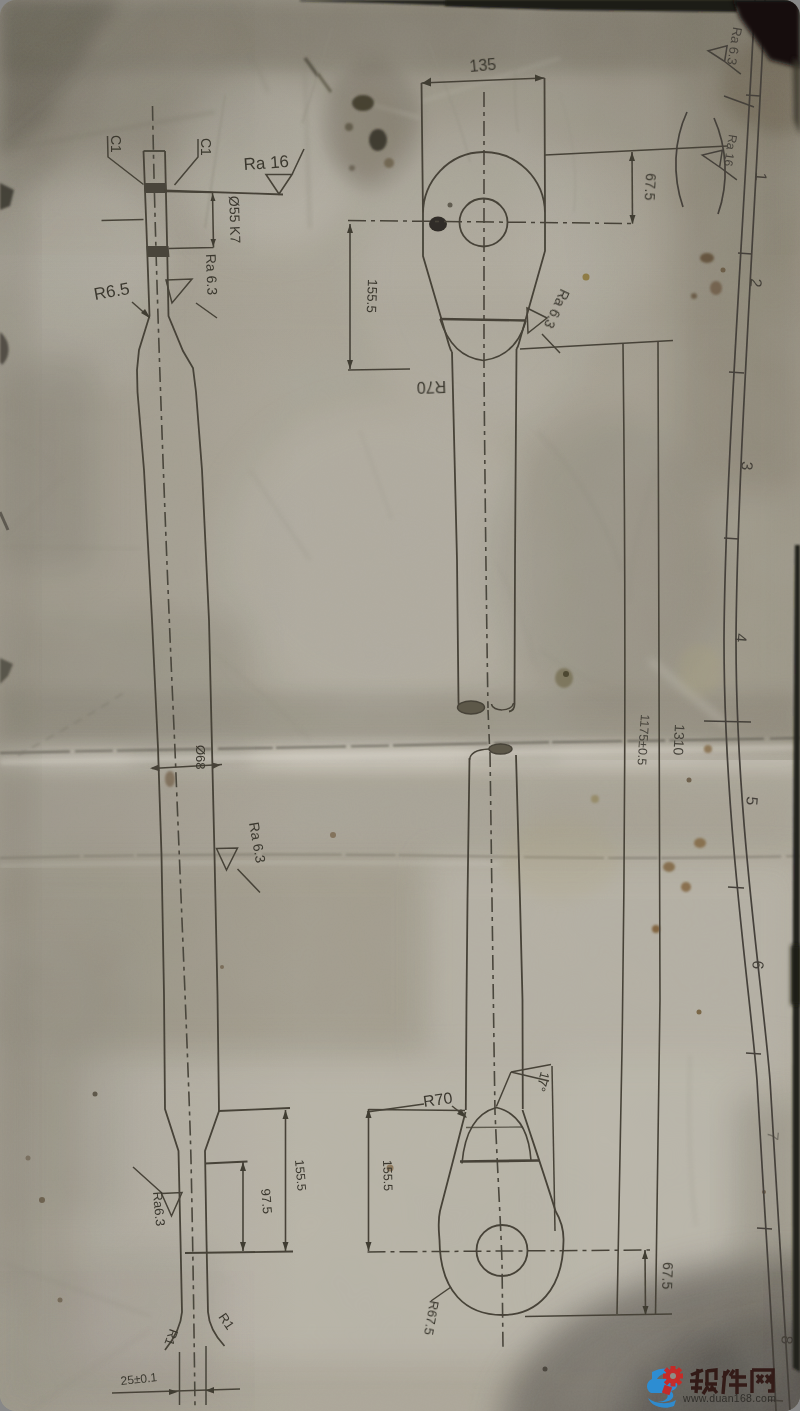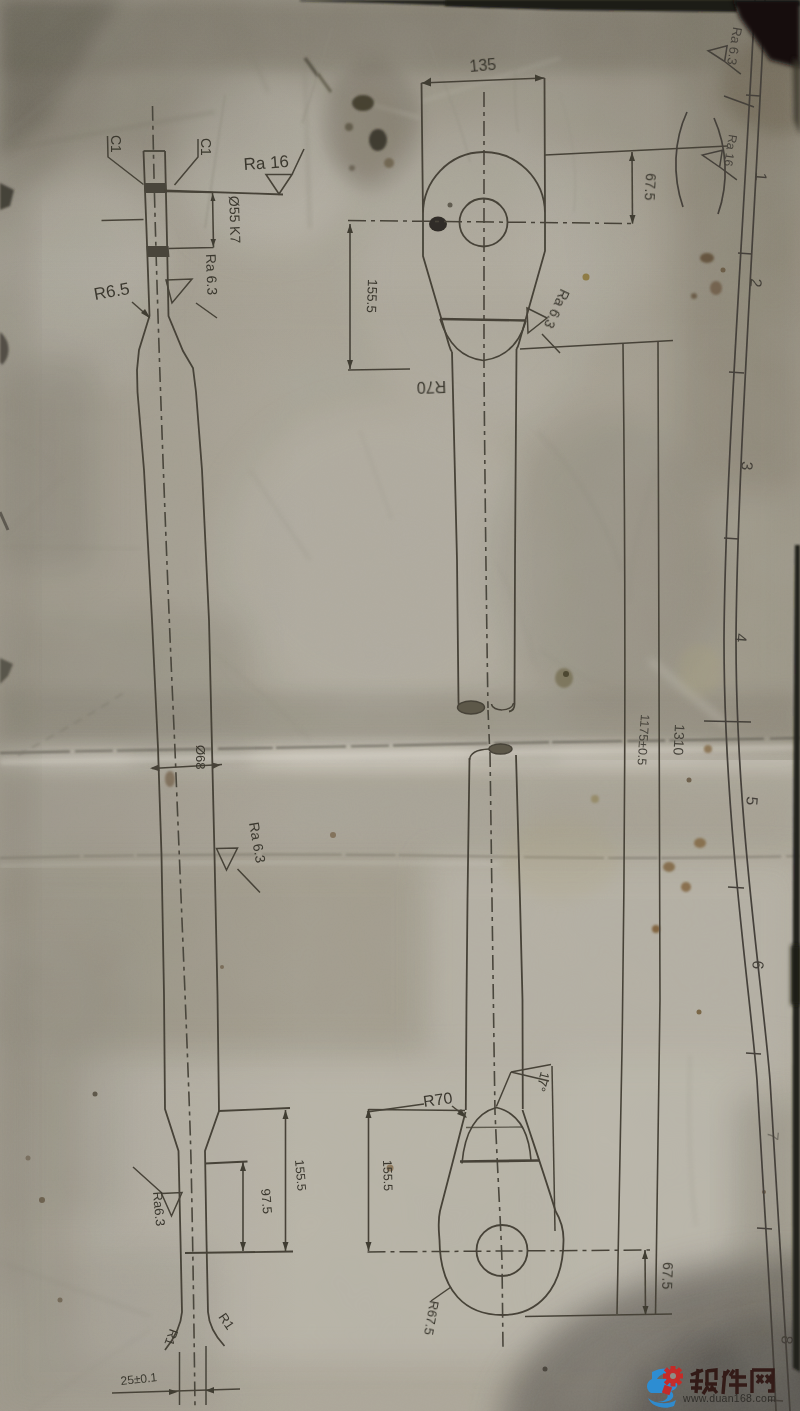--- a/index.html
+++ b/index.html
@@ -1,16 +1,16 @@
 <!DOCTYPE html>
 <html><head>
 <meta charset="utf-8">
 <style>
   html,body{margin:0;padding:0;background:#888;}
-  #page{width:800px;height:1411px;position:relative;overflow:hidden;font-family:"Liberation Sans",sans-serif;}
+  #page{width:800px;height:1411px;position:relative;overflow:hidden;font-family:"Liberation Sans",sans-serif;border-radius:16px;}
   svg{display:block;}
 </style>
 </head>
 <body>
 <div id="page">
 <svg width="800" height="1411" viewBox="0 0 800 1411" xmlns="http://www.w3.org/2000/svg">
 <defs>
   <filter id="b1" x="-50%" y="-50%" width="200%" height="200%">
           <feGaussianBlur stdDeviation="1"></feGaussianBlur>
         </filter>

